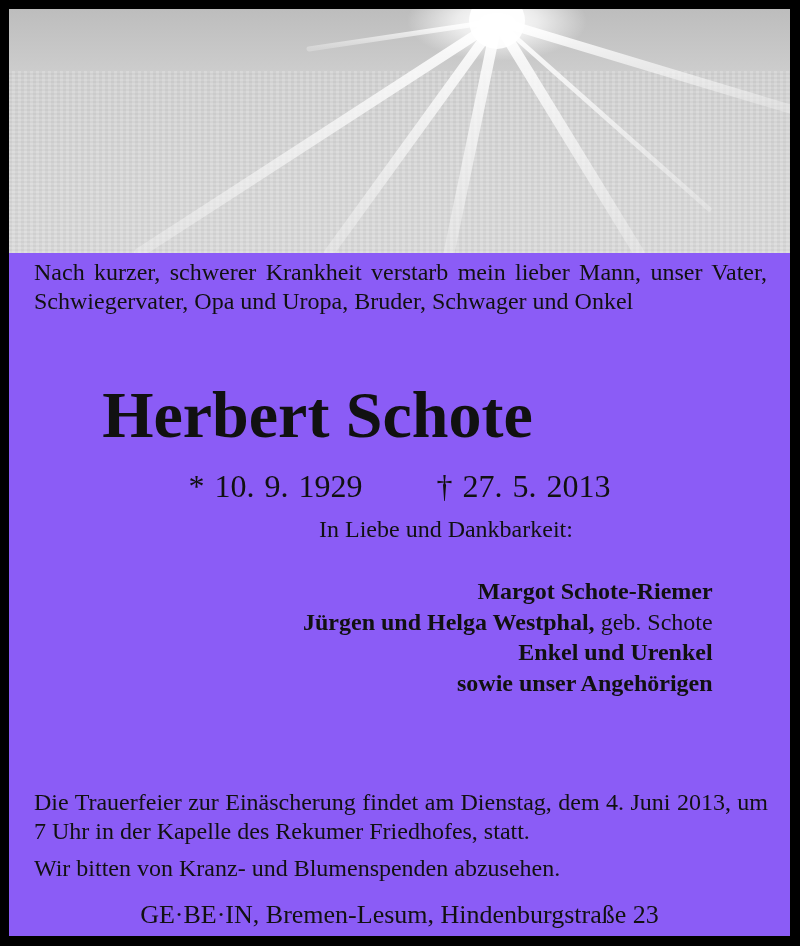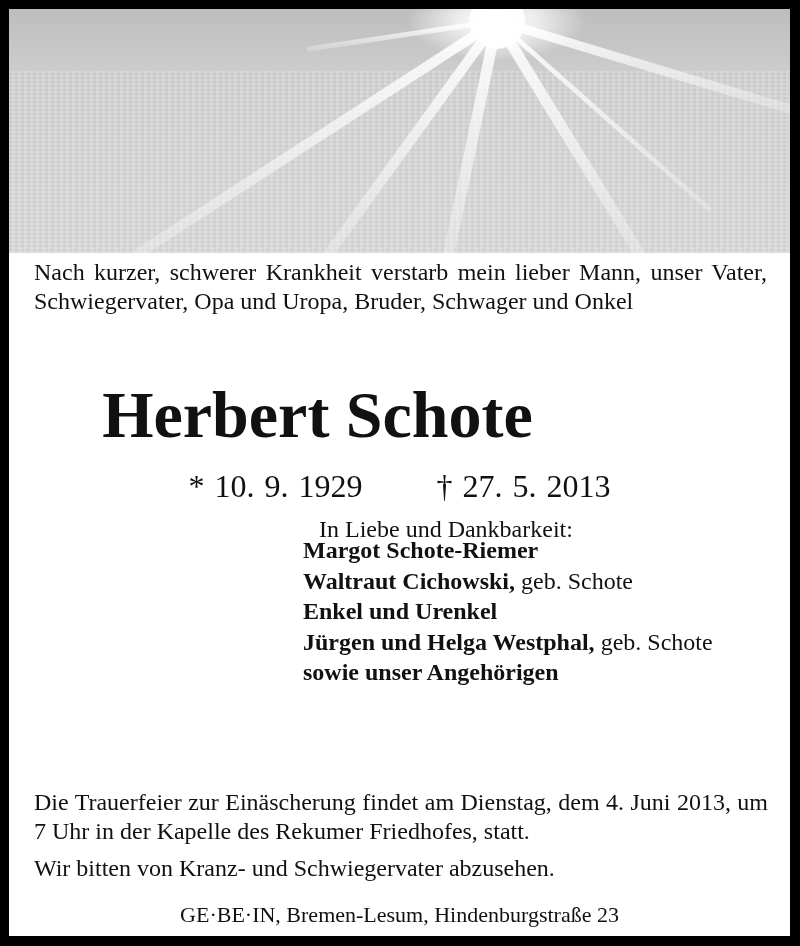--- a/index.html
+++ b/index.html
@@ -1,35 +1,35 @@
 <!DOCTYPE html>
 <html><head>
 <meta charset="utf-8">
 <style>
   html, body { margin:0; padding:0; }
   body { width:800px; height:946px; background:#000; position:relative; overflow:hidden; font-family:"Liberation Serif", serif; color:#111; }
-  .card { position:absolute; left:9px; top:9px; width:781px; height:927px; background:#ffffff; overflow:hidden; }
+  .card { position:absolute; left:9px; top:9px; width:781px; height:927px; background:#8b5cf6; overflow:hidden; }
   .banner { position:absolute; left:0; top:0; width:781px; height:244px; overflow:hidden;
     background:
       radial-gradient(ellipse 90px 40px at 488px 12px, rgba(255,255,255,1) 0%, rgba(255,255,255,0.7) 45%, rgba(255,255,255,0) 100%),
       linear-gradient(180deg, #bdbdbd 0%, #cfcfcf 30%, #d6d6d6 60%, #dcdcdc 100%);
   }
   .banner svg { position:absolute; left:0; top:0; }
   .text { position:absolute; font-size:24px; line-height:29px; }
   .intro { left:25px; top:249px; width:733px; text-align:justify; text-align-last:left; }
   .name { left:0; width:617px; top:371px; text-align:center; font-weight:bold; font-size:66px; line-height:70px; letter-spacing:0px; }
   .dates { left:0; width:781px; top:463px; text-align:center; font-size:32px; line-height:29px; word-spacing:2px; }
   .dates .gap { display:inline-block; width:74px; }
   .thanks { left:294px; top:506px;margin-left:16px; }
-  .family { left:294px; top:526px; line-height:30.5px; }
+  .family { left:294px; top:567px; line-height:30.5px;text-align:right; }
   .family b { font-weight:bold; }
   .place { left:25px; top:720px; }
   .ceremony { left:25px; top:779px; width:734px; text-align:justify; text-align-last:left; }
   .flowers { left:25px; top:845px; }
-  .footer { left:0; width:781px; top:891px; text-align:center; font-size:22px; }
+  .footer { left:0; width:781px; top:891px; text-align:center; font-size:26px; }
 </style>
 </head>
 <body>
 
 <div class="card">
 
   <div class="banner">
     <svg width="781" height="244" viewBox="0 0 781 244">
       <defs>
         <linearGradient id="fade" x1="0" y1="0" x2="0" y2="1">
@@ -61,25 +61,24 @@
   <div class="text name">Herbert Schote</div>
 
   <div class="text dates">
     <span>* 10. 9. 1929</span><span class="gap"></span><span>† 27. 5. 2013</span>
   </div>
 
   <div class="text thanks">In Liebe und Dankbarkeit:</div>
 
   <div class="text family">
     <div><b>Margot Schote-Riemer</b><span></span></div>
-    <div><b>Waltraut Cichowski,</b><span> geb. Schote</span></div>
+    <div><b>Jürgen und Helga Westphal,</b><span> geb. Schote</span></div>
     <div><b>Enkel und Urenkel</b><span></span></div>
-    <div><b>Jürgen und Helga Westphal,</b><span> geb. Schote</span></div>
     <div><b>sowie unser Angehörigen</b><span></span></div>
   </div>
 
 
   <div class="text ceremony">Die Trauerfeier zur Einäscherung findet am Dienstag, dem 4. Juni 2013, um 7 Uhr in der Kapelle des Rekumer Friedhofes, statt.</div>
 
-  <div class="text flowers">Wir bitten von Kranz- und Schwiegervater abzusehen.</div>
+  <div class="text flowers">Wir bitten von Kranz- und Blumenspenden abzusehen.</div>
 
   <div class="text footer">GE·BE·IN, Bremen-Lesum, Hindenburgstraße 23</div>
 </div>
 
 </body></html>

